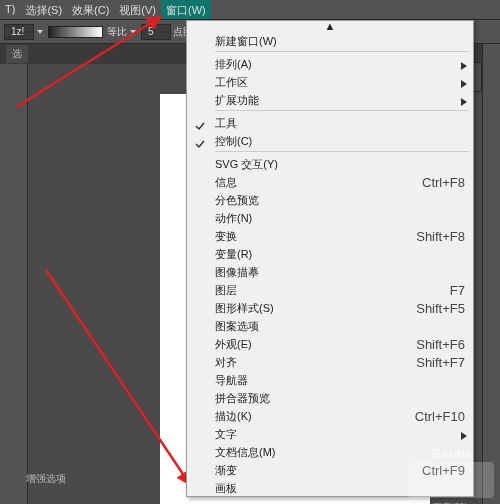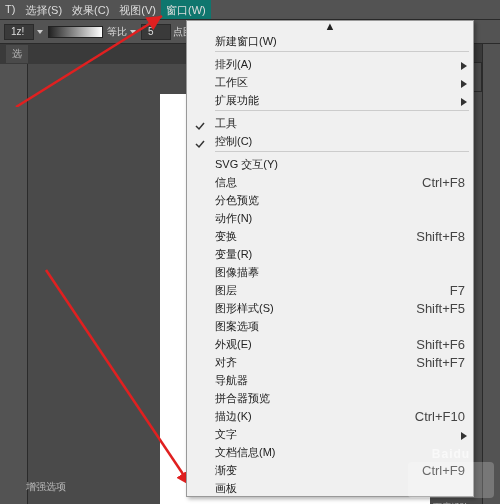--- a/index.html
+++ b/index.html
@@ -24,21 +24,21 @@
 .menu { position: absolute; top: 20px; left: 186px; width: 288px; background: #f0f0f0; border: 1px solid #999; box-shadow: 2px 2px 4px rgba(0,0,0,0.3); font-size: 11px; color: #222; z-index: 10; }
 .menu-item { display: flex; align-items: flex-end; height: 18px; padding: 0 8px 0 28px; position: relative; cursor: pointer; }
 .menu-item .shortcut { margin-left: auto; color: #444; font-size: 13px; }
 .menu-item .check { position: absolute; left: 8px; width: 10px; height: 10px; }
 .menu-item .submenu-arrow { position: absolute; right: 6px; }
 .menu-sep { height: 1px; background: #ccc; margin: 2px 4px 2px 28px; }
 .menu-top-arrow, .menu-bot-arrow { height: 10px; display: flex; align-items: center; justify-content: center; }
 .arrow-line { position: absolute; pointer-events: none; z-index: 5; }
 .arrow1 { top: 12px; left: 6px; width: 200px; height: 95px; }
 .arrow2 { top: 260px; left: 36px; width: 200px; height: 230px; }
-.status-bottom { position: absolute; bottom: 8px; left: 20px; color: #bbb; font-size: 10px; padding: 2px 6px; }
+.status-bottom { position: absolute; bottom: 16px; left: 20px; color: #bbb; font-size: 10px; padding: 2px 6px; }
 .watermark { position: absolute; bottom: 6px; right: 6px; width: 86px; height: 36px; opacity: 0.6; z-index: 20; }
 .watermark .wm-box { background: rgba(255,255,255,0.35); border-radius: 4px; width: 100%; height: 100%; display: flex; flex-direction: column; align-items: center; justify-content: center; font-size: 9px; color: #fff; gap: 40px; }
 .wm-big { font-size: 12px; font-weight: bold; letter-spacing: 1px; }
 </style>
 </head>
 <body>
 
 <div class="menubar">
   <div>T)</div>
   <div>选择(S)</div>

